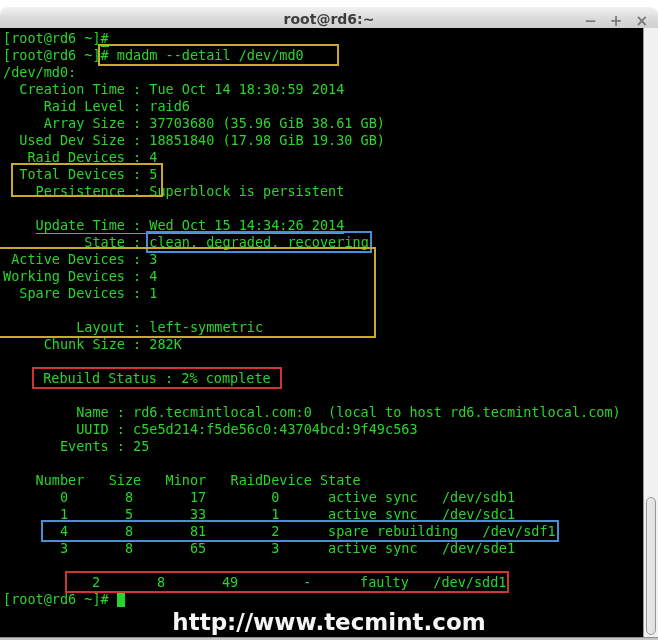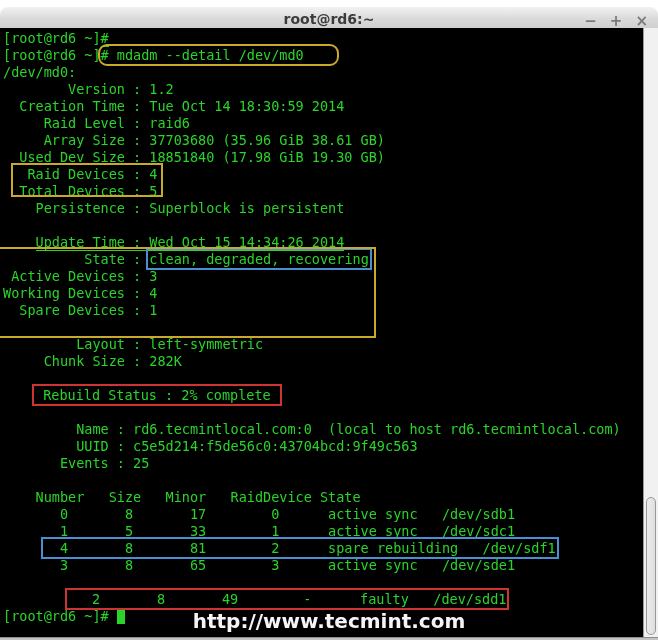--- a/index.html
+++ b/index.html
@@ -24,21 +24,21 @@
   
   #screen{
     position:absolute;top:28px;left:0;width:643px;height:609px;
     background:var(--bg);overflow:hidden;padding:2px 4px 0 3px;
   }
   .tline{
     height:17px;line-height:17px;white-space:pre;
     font-size:13.5px;color:var(--green);
   }
   .u{border-bottom:1px solid var(--green);}
-  .by{outline:2px solid var(--yellow);outline-offset:1px;border-radius:6px;}
+  .by{outline:2px solid var(--yellow);outline-offset:1px;}
   .bb{outline:2px solid var(--blue);outline-offset:1px;}
   .br{outline:2px solid var(--red);outline-offset:1px;margin-left:32px;}
   .cur{display:inline-block;width:8px;height:14px;background:var(--green);vertical-align:-2px;}
   
   .overlay{position:absolute;border:2px solid var(--yellow);background:transparent;pointer-events:none;}
   #box-raid-total{left:11px;top:163px;width:152px;height:34px;}
   #box-status-block{left:-3px;top:247px;width:379px;height:91px;}
   
   #scrollbar{
     position:absolute;top:28px;right:0;width:15px;height:609px;
@@ -48,21 +48,21 @@
     position:absolute;left:2px;top:469px;width:10px;height:138px;
     background:linear-gradient(90deg,#ededed,#dedede);
     border:1px solid #999999;border-radius:6px;
   }
   
   #bottomstrip{position:absolute;left:0;bottom:0;width:658px;height:3px;background:#c4c4c4;border-top:1px solid #8e8e8e;}
   
   #watermark{
     position:absolute;left:50%;top:609px;transform:translateX(-50%);
     font-family:"DejaVu Sans","Liberation Sans",sans-serif;
-    font-size:20px;font-weight:bold;color:rgba(255,255,255,0.96);
+    font-size:23px;font-weight:bold;color:rgba(255,255,255,0.96);
     letter-spacing:0px;white-space:nowrap;pointer-events:none;
   }
 </style>
 </head>
 <body>
 
 <div id="window">
 
   <div id="titlebar">
     <div id="title">root@rd6:~</div>
@@ -70,21 +70,20 @@
       <span class="wbtn">−</span>
       <span class="wbtn">+</span>
       <span class="wbtn">×</span>
     </div>
   </div>
 
   <div id="screen">
       <div class="tline"><span>[root@rd6 ~]</span><span class="u">#</span></div>
       <div class="tline"><span>[root@rd6 ~]</span><span class="by"># mdadm --detail /dev/md0    </span></div>
       <div class="tline"><span>/dev/md0:</span></div>
-      <div class="tline"><span>        Version : 1.2</span></div>
       <div class="tline"><span>  Creation Time : Tue Oct 14 18:30:59 2014</span></div>
       <div class="tline"><span>     Raid Level : raid6</span></div>
       <div class="tline"><span>     Array Size : 37703680 (35.96 GiB 38.61 GB)</span></div>
       <div class="tline"><span>  Used Dev Size : 18851840 (17.98 GiB 19.30 GB)</span></div>
       <div class="tline"><span>   Raid Devices : 4</span></div>
       <div class="tline"><span>  Total Devices : 5</span></div>
       <div class="tline"><span>    Persistence : Superblock is persistent</span></div>
       <div class="tline"></div>
       <div class="tline"><span>    </span><span class="u">Update Time : Wed Oct 15 14:34:26 2014</span></div>
       <div class="tline"><span>          State : </span><span class="bb">clean, degraded, recovering</span></div>

